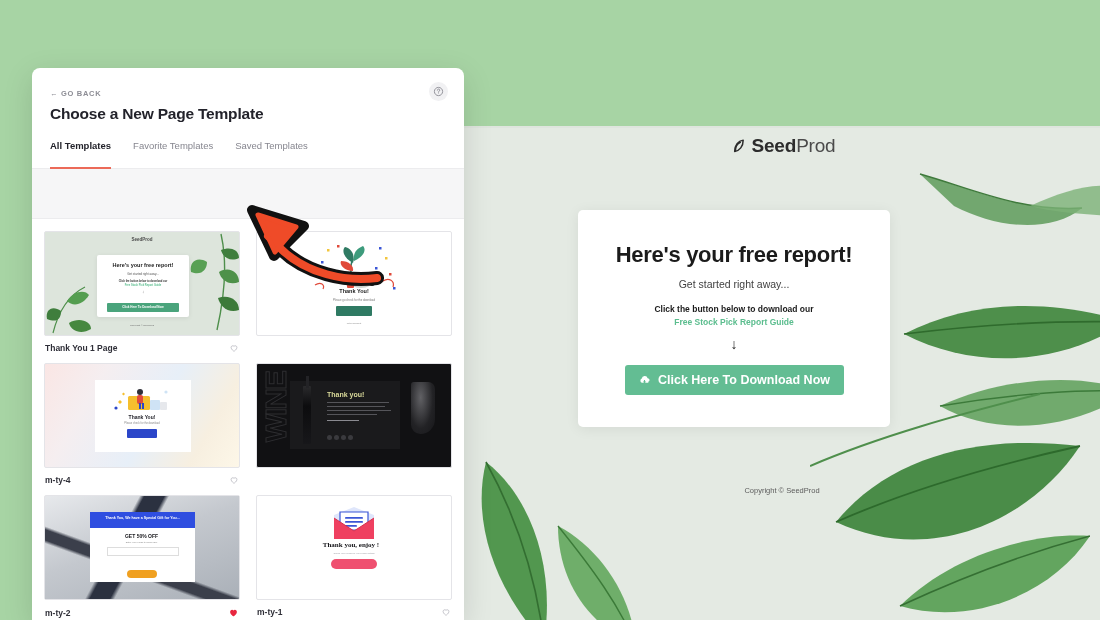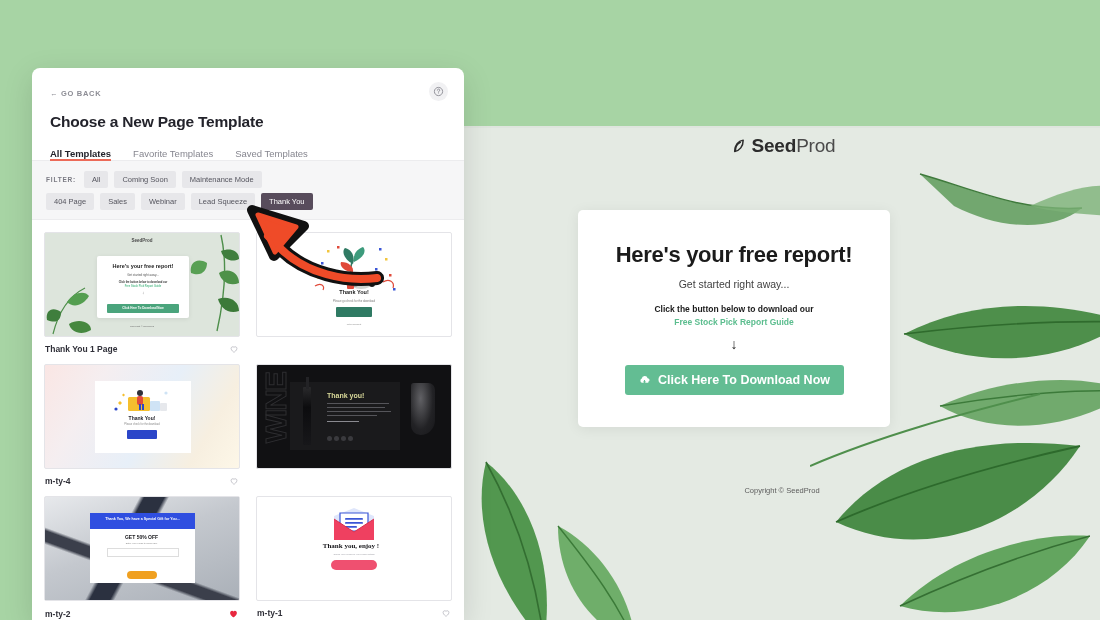--- a/index.html
+++ b/index.html
@@ -87,35 +87,35 @@
     box-shadow: 0 8px 30px rgba(0,0,0,0.13);
     overflow: hidden;
   }
   #modal-head { padding: 14px 18px 0 18px; position: relative; }
   #go-back {
     font-size: 7.5px; font-weight: 700; color: #8d8d95;
     letter-spacing: 0.7px; cursor: pointer; display: inline-block;
   }
   #modal-title {
     font-size: 15.5px; font-weight: 700; color: #23232b;
-    margin-top: 13px; letter-spacing: -0.2px;
+    margin-top: 5px; letter-spacing: -0.2px;
   }
   #help-btn {
     position: absolute; right: 16px; top: 14px;
     width: 19px; height: 19px; border-radius: 50%;
     background: #f1f1f3; border: none; cursor: pointer;
     display: flex; align-items: center; justify-content: center;
   }
 
   #tabs {
     display: flex; gap: 22px; padding: 0 18px;
     margin-top: 16px; border-bottom: 1px solid #ececee;
   }
   .tab {
-    font-size: 9.5px; color: #86868f; padding-bottom: 0;
+    font-size: 9.5px; color: #86868f; padding-bottom: 16px;
     cursor: pointer; border-bottom: 2px solid transparent;
     position: relative; top: 1px;
   }
   .tab.active { color: #23232b; font-weight: 700; border-bottom-color: #ec6a58; }
 
   #filter-bar {
     background: #f6f6f7; padding: 10px 14px 9px 14px;
     border-bottom: 1px solid #ececee;
     position: relative; min-height: 50px;
   }
@@ -345,31 +345,20 @@
     </button>
   </div>
 
   <div id="tabs">
     <div class="tab active">All Templates</div>
     <div class="tab">Favorite Templates</div>
     <div class="tab">Saved Templates</div>
   </div>
 
   <div id="filter-bar">
-    <div id="chips">
-      <span id="filter-label">FILTER:</span>
-      <button class="chip">All</button>
-      <button class="chip">Coming Soon</button>
-      <button class="chip">Maintenance Mode</button>
-      <button class="chip">404 Page</button>
-      <button class="chip">Sales</button>
-      <button class="chip">Webinar</button>
-      <button class="chip">Lead Squeeze</button>
-      <button class="chip active">Thank You</button>
-    </div>
   </div>
 
   <div id="grid">
 
     <div class="card">
       <div class="thumb t1">
         <div class="mini-logo">SeedProd</div>
         <svg style="position:absolute;right:0;top:0" width="62" height="105" viewBox="0 0 62 105">
           <path d="M44 2 C50 28 48 62 40 98" stroke="#4e8f4b" stroke-width="1.4" fill="none"></path>
           <path d="M44 18 C54 14 62 18 62 26 C54 30 46 26 44 18Z" fill="#3f7e3d"></path>

